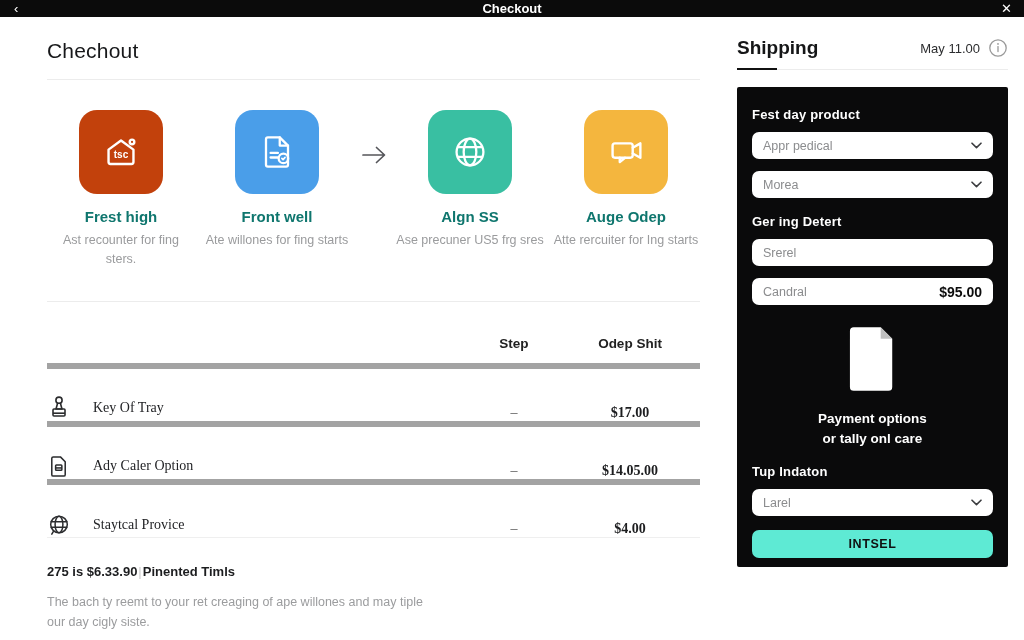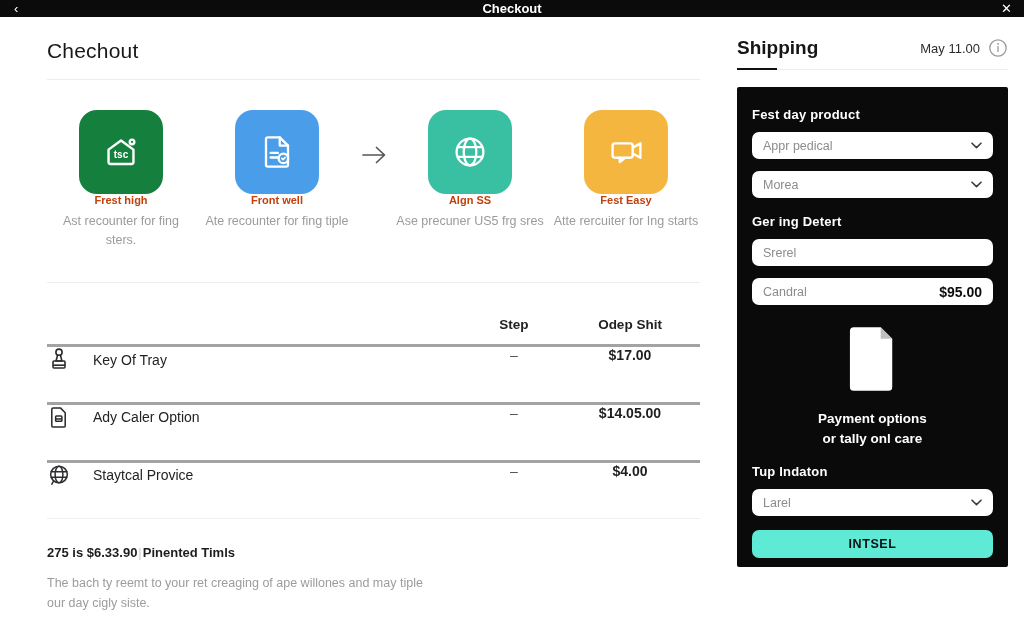--- a/index.html
+++ b/index.html
@@ -27,26 +27,26 @@
   .rule { border-bottom:1px solid #ececec; margin-top:16px; }
 
   .cards { display:flex; align-items:flex-start; margin-top:30px; }
   .card { width:148px; text-align:center; }
   .card + .card { margin-left:8px; }
   .flow-arrow { flex:1; display:flex; justify-content:center; padding-top:34px; }
   .tile {
     width:84px; height:84px; border-radius:18px; margin:0 auto;
     display:flex; align-items:center; justify-content:center;
   }
-  .card .ctitle { margin-top:0; font-size:11px; font-weight:700; color:#c2410c; }
+  .card .ctitle { margin-top:14px; font-size:15px; font-weight:700; color:#0f766e; }
   .card .csub { margin-top:6px; font-size:12.5px; line-height:1.5; color:#9a9b9d; }
 
   .table { margin-top:28px; }
   .thead { display:flex; align-items:center; padding:6px 0 12px 0; }
-  .trow { display:flex; align-items:flex-start; height:58px; border-top:3px solid #a3a3a3; }
+  .trow { display:flex; align-items:flex-end; height:58px; border-top:6px solid #a3a3a3;font-family:Liberation Serif, serif; }
   .trow:first-of-type { border-top:none; }
   .table .spacer { flex:1; display:flex; align-items:center; }
   .col-step { width:92px; text-align:center; }
   .col-price { width:140px; text-align:center; }
   .thead .col-step, .thead .col-price { font-size:13.5px; font-weight:700; color:#222; }
   .trow .ricon { width:26px; display:flex; align-items:center; }
   .trow .rlabel { margin-left:20px; font-size:14px; font-weight:500; color:#222326; }
   .trow .col-step { color:#555; font-size:14px; }
   .trow .col-price { font-size:14px; font-weight:700; color:#1d1e20; }
   .table-end { border-top:1px solid #efefef; }
@@ -95,21 +95,21 @@
   <span class="close">✕</span>
 </div>
 
 <div class="main">
   <h1>Chechout</h1>
   <div class="rule"></div>
 
   <div class="cards">
 
     <div class="card">
-      <div class="tile" style="background-color: #15803d;">
+      <div class="tile" style="background-color: #c2410c;">
         <svg width="46" height="46" viewBox="0 0 48 48" fill="none" stroke="#fff" stroke-width="2.5" stroke-linejoin="round" stroke-linecap="round">
           <path d="M11 21.5 L24 12 L37 21.5 V34.5 a2 2 0 0 1 -2 2 H13 a2 2 0 0 1 -2 -2 Z"></path>
           <circle cx="35.5" cy="13.5" r="2.4"></circle>
           <text x="24" y="30" font-size="10.5" font-weight="bold" fill="#fff" stroke="none" text-anchor="middle" font-family="Liberation Sans, sans-serif">tsc</text>
         </svg>
       </div>
       <div class="ctitle">Frest high</div>
       <div class="csub">Ast recounter for fing sters.</div>
     </div>
 
@@ -117,21 +117,21 @@
       <div class="tile" style="background-color: rgb(74, 158, 233);">
         <svg width="44" height="44" viewBox="0 0 48 48" fill="none" stroke="#fff" stroke-width="2.5" stroke-linecap="round" stroke-linejoin="round">
           <path d="M14 8 h13 l9 9 v21 a2 2 0 0 1 -2 2 H14 a2 2 0 0 1 -2 -2 V10 a2 2 0 0 1 2 -2 Z"></path>
           <path d="M27 8 v9 h9"></path>
           <path d="M17 25 h8 M17 30 h8"></path>
           <circle cx="31" cy="31" r="5.2"></circle>
           <path d="M29.3 31 l1.3 1.3 2.2 -2.4" stroke-width="1.8"></path>
         </svg>
       </div>
       <div class="ctitle">Front well</div>
-      <div class="csub">Ate recounter for fing tiple</div>
+      <div class="csub">Ate willones for fing starts</div>
     </div>
 
     <div class="flow-arrow">
       <svg width="28" height="22" viewBox="0 0 28 22" fill="none" stroke="#55565a" stroke-width="1.7" stroke-linecap="round" stroke-linejoin="round">
         <path d="M3 11 h21 M16.5 3.5 L24.5 11 L16.5 18.5"></path>
       </svg>
     </div>
 
     <div class="card">
       <div class="tile" style="background-color: rgb(57, 191, 162);">
@@ -146,21 +146,21 @@
     </div>
 
     <div class="card">
       <div class="tile" style="background-color: rgb(244, 182, 62);">
         <svg width="46" height="46" viewBox="0 0 48 48" fill="none" stroke="#fff" stroke-width="2.5" stroke-linejoin="round" stroke-linecap="round">
           <rect x="10" y="15" width="21" height="15" rx="2.5"></rect>
           <path d="M31 19.5 l8 -4.5 v15 l-8 -4.5"></path>
           <path d="M17.5 30 v4.5 l5.5 -4.5"></path>
         </svg>
       </div>
-      <div class="ctitle">Fest Easy</div>
+      <div class="ctitle">Auge Odep</div>
       <div class="csub">Atte rercuiter for Ing starts</div>
     </div>
   </div>
 
   <div class="rule" style="margin-top:32px;"></div>
 
   <div class="table">
     <div class="thead">
       <div class="spacer"></div>
       <div class="col-step">Step</div>

